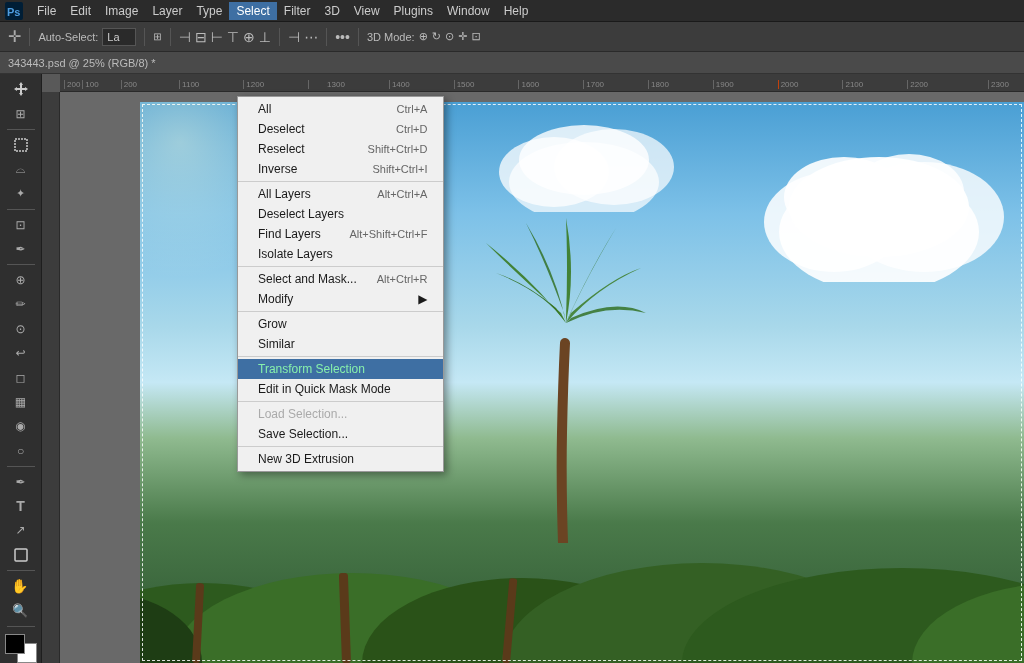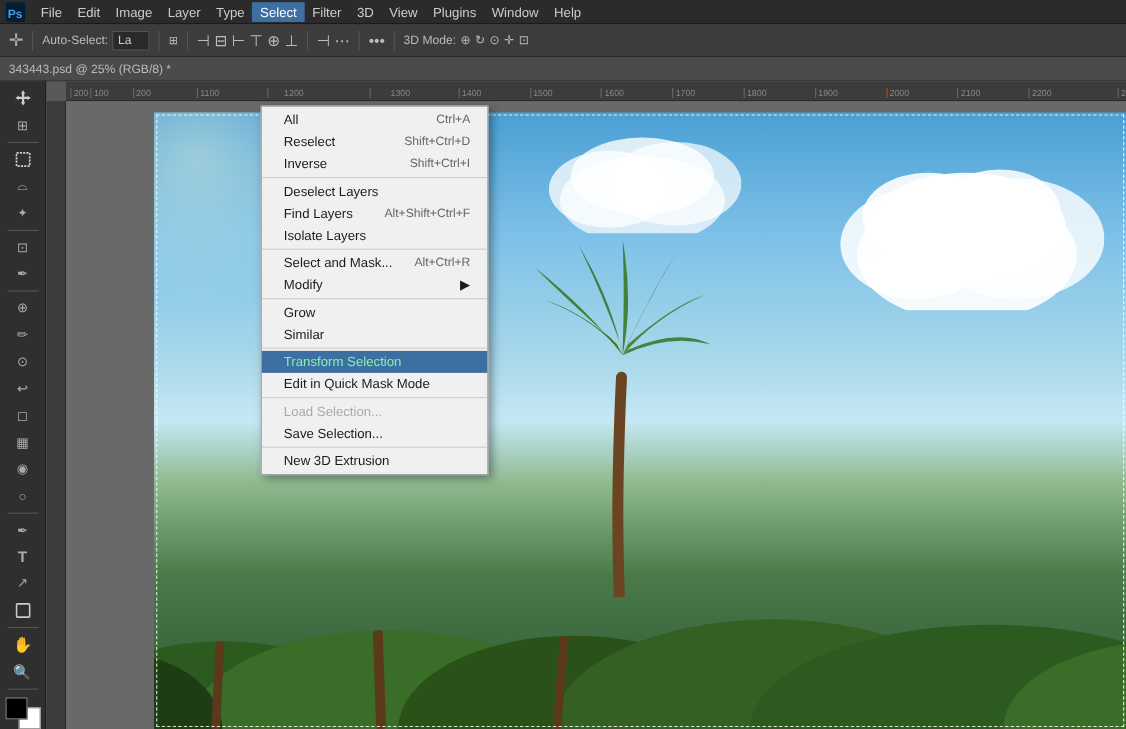--- a/index.html
+++ b/index.html
@@ -292,21 +292,21 @@
   </div>
 
   <div class="canvas-area" style="position:relative;">
 
     <div class="ruler-top" style="position:absolute;top:0;left:18px;right:0;height:18px;background:#3c3c3c;border-bottom:1px solid #2a2a2a;overflow:hidden;">
       <div style="display:flex;align-items:flex-end;height:100%;font-size:8px;color:#888;padding-left:4px;">
         <span style="margin-right:2px;border-left:1px solid #666;padding-left:2px;">200</span>
         <span style="margin-right:22px;border-left:1px solid #666;padding-left:2px;">100</span>
         <span style="margin-right:42px;border-left:1px solid #666;padding-left:2px;">200</span>
         <span style="margin-right:44px;border-left:1px solid #666;padding-left:2px;">1100</span>
-        <span style="margin-right:60px;border-left:1px solid #666;padding-left:14px;">1200</span>
+        <span style="margin-right:44px;border-left:1px solid #666;padding-left:2px;">1200</span>
         <span style="margin-right:44px;border-left:1px solid #666;padding-left:18px;">1300</span>
         <span style="margin-right:44px;border-left:1px solid #666;padding-left:2px;">1400</span>
         <span style="margin-right:44px;border-left:1px solid #666;padding-left:2px;">1500</span>
         <span style="margin-right:44px;border-left:1px solid #666;padding-left:2px;">1600</span>
         <span style="margin-right:44px;border-left:1px solid #666;padding-left:2px;">1700</span>
         <span style="margin-right:44px;border-left:1px solid #666;padding-left:2px;">1800</span>
         <span style="margin-right:44px;border-left:1px solid #666;padding-left:2px;">1900</span>
         <span style="margin-right:44px;border-left:1px solid #c2410c;padding-left:2px;">2000</span>
         <span style="margin-right:44px;border-left:1px solid #666;padding-left:2px;">2100</span>
         <span style="margin-right:60px;border-left:1px solid #666;padding-left:2px;">2200</span>
@@ -385,31 +385,39 @@
 
     <div class="dropdown-menu">
       <div class="select-menu">
 
         <div class="menu-section">
           <div class="menu-row">
             <span>All</span>
             <span class="shortcut">Ctrl+A</span>
           </div>
           <div class="menu-row">
+            <span>Deselect</span>
+            <span class="shortcut">Ctrl+D</span>
+          </div>
+          <div class="menu-row">
             <span>Reselect</span>
             <span class="shortcut">Shift+Ctrl+D</span>
           </div>
           <div class="menu-row">
             <span>Inverse</span>
             <span class="shortcut">Shift+Ctrl+I</span>
           </div>
         </div>
 
         <div class="menu-section">
           <div class="menu-row">
+            <span>All Layers</span>
+            <span class="shortcut">Alt+Ctrl+A</span>
+          </div>
+          <div class="menu-row">
             <span>Deselect Layers</span>
           </div>
           <div class="menu-row">
             <span>Find Layers</span>
             <span class="shortcut">Alt+Shift+Ctrl+F</span>
           </div>
           <div class="menu-row">
             <span>Isolate Layers</span>
           </div>
         </div>

